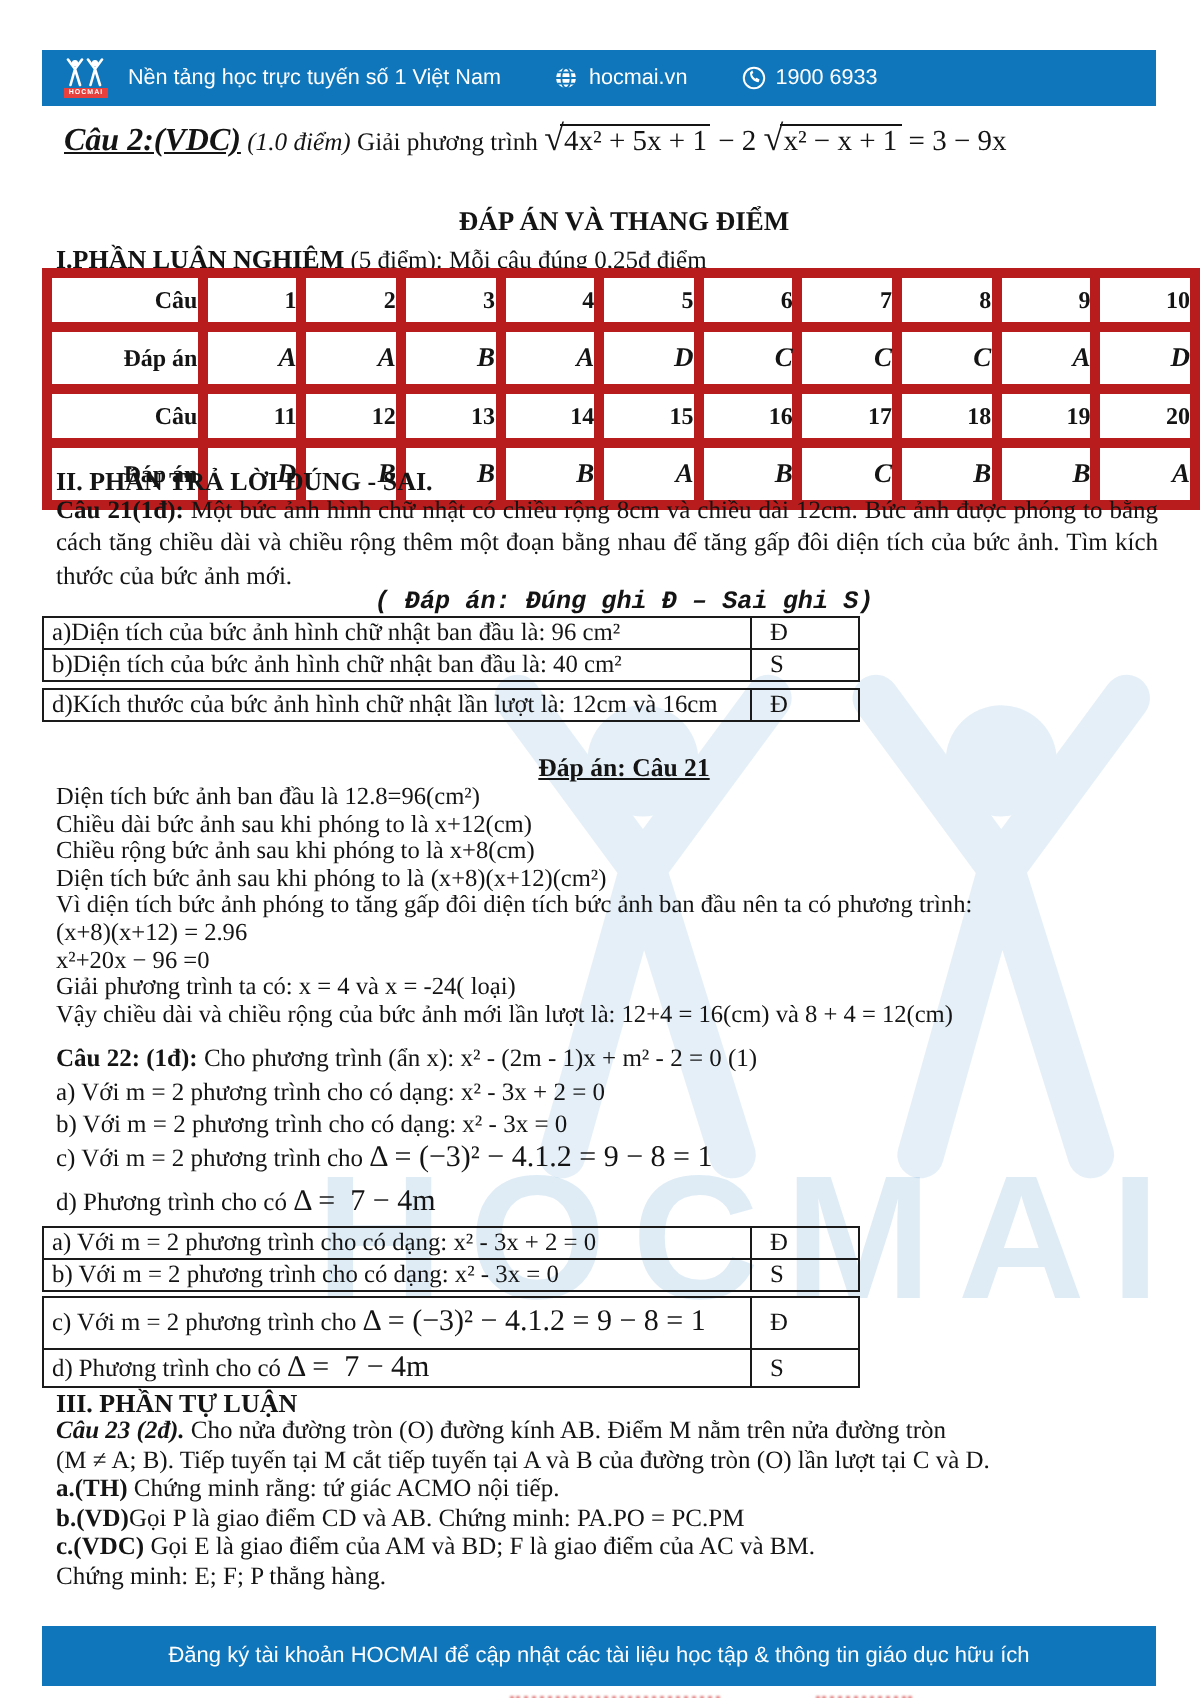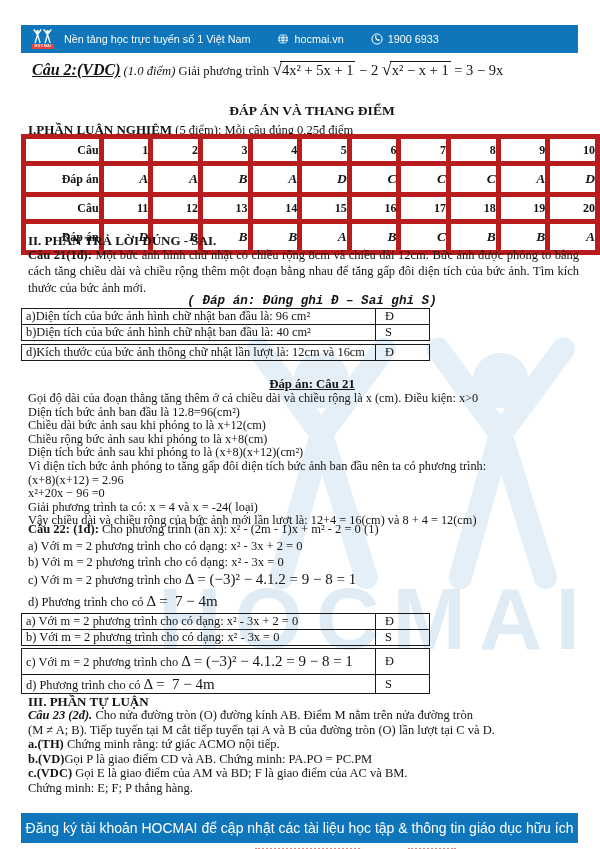--- a/index.html
+++ b/index.html
@@ -22,21 +22,21 @@
   .logo{display:flex;flex-direction:column;align-items:center;margin-right:8px;}
   .logo svg{width:24px;height:15px;color:#fff;}
   .logo-tag{background:#e8413d;color:#fff;font-size:3.5px;line-height:4.5px;padding:0 2px;
             font-weight:bold;letter-spacing:.5px;}
   .tagline{margin-right:26px;white-space:nowrap;}
   .hgroup{display:flex;align-items:center;gap:5px;margin-right:26px;white-space:nowrap;}
   .hgroup svg{width:12px;height:12px;}
   .source{margin-left:auto;white-space:nowrap;margin-top:44px;}
   .botbar{left:21px;top:813px;width:557px;height:30px;background:#0f76bb;z-index:2;
           display:flex;align-items:center;justify-content:center;
-          font-family:"Liberation Sans",sans-serif;color:#fff;font-size:14px;}
+          font-family:"Liberation Sans",sans-serif;color:#fff;font-size:11px;}
   .fsub{top:844px;height:4px;border-bottom:2px dotted #cc2222;opacity:.55;filter:blur(.4px);z-index:2;}
 
   
   .q2line{left:32px;top:60px;width:555px;font-size:12.6px;white-space:nowrap;z-index:1;}
   .q2line .lbl{font-size:16px;text-decoration:underline;}
   .math{font-size:14.5px;white-space:nowrap;}
   .rsign{font-size:18px;line-height:1;}
   .rbar{border-top:1.3px solid #141414;padding:0 2px;margin-left:-2px;}
 
   .page-title{top:103px;font-size:13.5px;font-weight:bold;z-index:1;}
@@ -213,30 +213,29 @@
     </tr>
     <tr>
       <td>b)Diện tích của bức ảnh hình chữ nhật ban đầu là: 40 cm²</td>
       <td class="mark">S</td>
     </tr>
   </tbody>
     </table>
   <table class="ds" style="top:344px">
     <tbody>
     <tr>
-      <td>d)Kích thước của bức ảnh thông chữ nhật lần lượt là: 12cm và 16cm</td>
+      <td>d)Kích thước của bức ảnh hình chữ nhật lần lượt là: 12cm và 16cm</td>
       <td class="mark">Đ</td>
     </tr>
   </tbody>
     </table>
 
   <div class="abs ctr ans21h">Đáp án: Câu 21</div>
 
   <div class="abs sol">
-    <div>Gọi độ dài của đoạn thẳng tăng thêm ở cả chiều dài và chiều rộng là x (cm). Điều kiện: x&gt;0</div>
     <div>Diện tích bức ảnh ban đầu là 12.8=96(cm²)</div>
     <div>Chiều dài bức ảnh sau khi phóng to là x+12(cm)</div>
     <div>Chiều rộng bức ảnh sau khi phóng to là x+8(cm)</div>
     <div>Diện tích bức ảnh sau khi phóng to là (x+8)(x+12)(cm²)</div>
     <div>Vì diện tích bức ảnh phóng to tăng gấp đôi diện tích bức ảnh ban đầu nên ta có phương trình:</div>
     <div>(x+8)(x+12) = 2.96</div>
     <div>x²+20x − 96 =0</div>
     <div>Giải phương trình ta có: x = 4 và x = -24( loại)</div>
     <div>Vậy chiều dài và chiều rộng của bức ảnh mới lần lượt là: 12+4 = 16(cm) và 8 + 4 = 12(cm)</div>
   </div>

